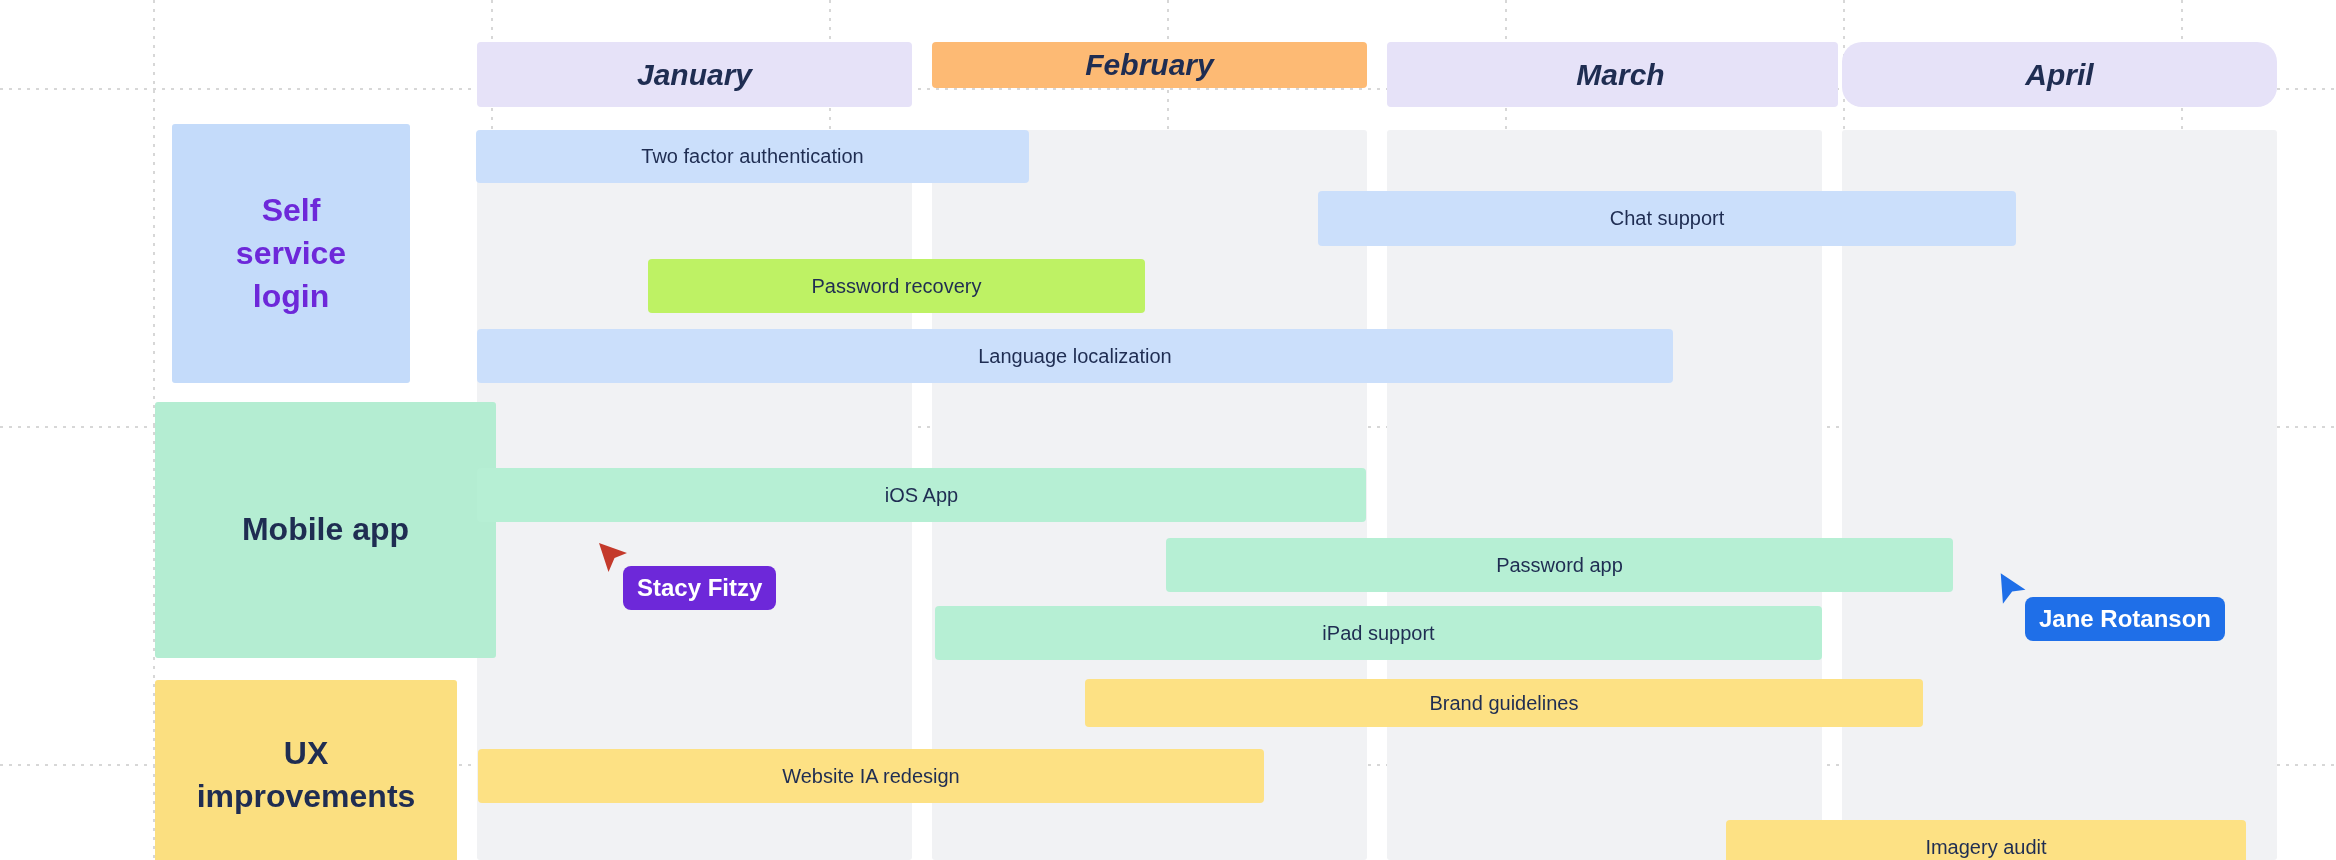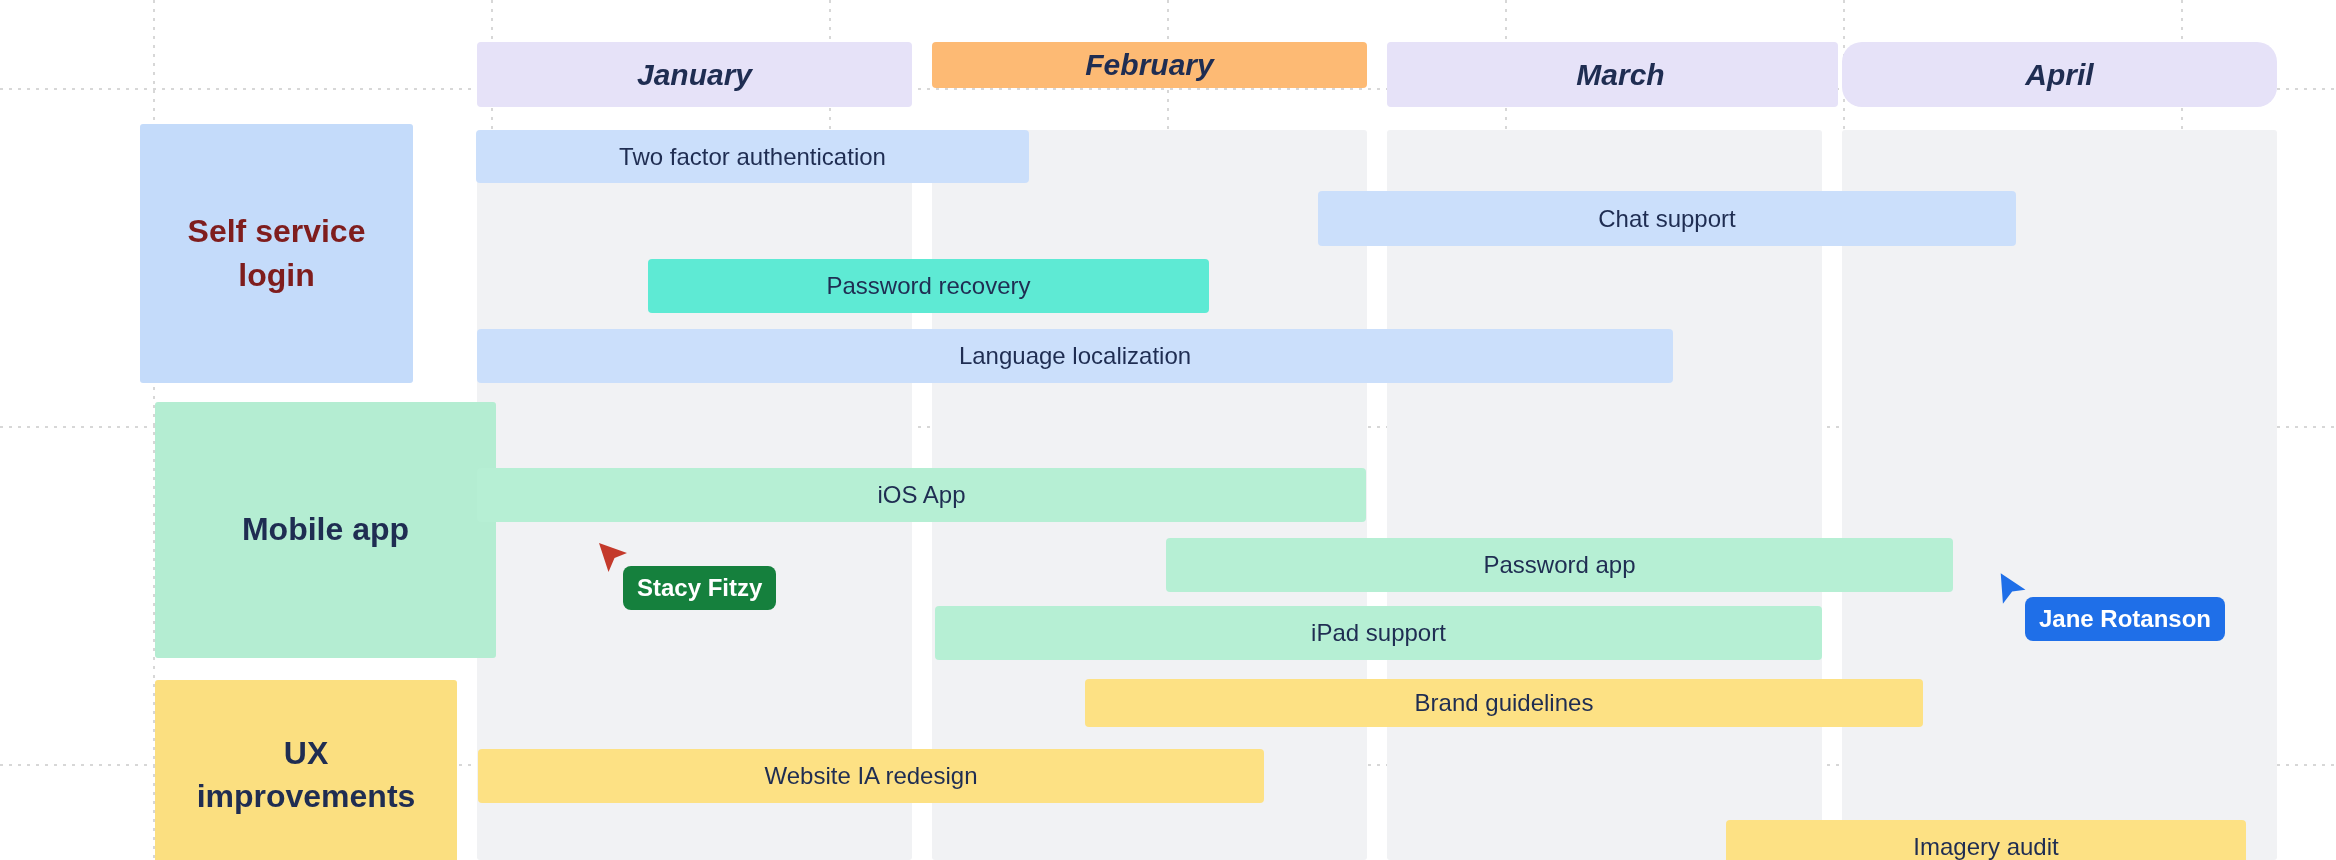--- a/index.html
+++ b/index.html
@@ -22,21 +22,21 @@
     display: flex; align-items: center; justify-content: center;
     font-weight: 700; font-size: 30px; font-style: italic; }
 
   .category { position: absolute; border-radius: 3px;
     display: flex; align-items: center; justify-content: center;
     text-align: center; font-weight: 700; font-size: 32px; line-height: 1.35;
     padding: 0 40px; box-sizing: border-box; }
 
   .task { position: absolute; border-radius: 4px;
     display: flex; align-items: center; justify-content: center;
-    font-size: 24px; font-weight: 500; white-space: nowrap; }
+    font-size: 20px; font-weight: 500; white-space: nowrap; }
 
   .cursor-wrap { position: absolute; }
   .cursor-label { position: absolute; border-radius: 8px; color: #ffffff;
     font-weight: 700; font-size: 24px; padding: 8px 14px; white-space: nowrap; }
   .pointer-svg { position: absolute; overflow: visible; }
 </style>
 </head>
 <body>
 
 <div class="canvas">
@@ -64,38 +64,38 @@
       <div class="col-bg" style="left: 1387px; top: 130px; width: 435px; height: 730px; background: rgb(241, 242, 244);"></div>
       <div class="month-header" style="left: 1387px; top: 42px; width: 435px; height: 65px; background: rgb(230, 226, 248); color: rgb(31, 45, 82); padding-left: 16px;">
         <div>March</div>
       </div>
       <div class="col-bg" style="left: 1842px; top: 130px; width: 435px; height: 730px; background: rgb(241, 242, 244);"></div>
       <div class="month-header" style="left: 1842px; top: 42px; width: 435px; height: 65px; background: rgb(230, 226, 248); color: rgb(31, 45, 82); border-radius: 20px;">
         <div>April</div>
       </div>
     </div>
   <div id="categories-layer">
-      <div class="category" style="left: 140px; top: 124px; width: 273px; height: 259px; background: rgb(196, 219, 250); color: #7f1d1d;">
+      <div class="category" style="left: 172px; top: 124px; width: 238px; height: 259px; background: rgb(196, 219, 250); color: #6d28d9;">
         <div>Self service login</div>
       </div>
       <div class="category" style="left: 155px; top: 402px; width: 341px; height: 256px; background: rgb(180, 237, 210); color: rgb(31, 45, 82);">
         <div>Mobile app</div>
       </div>
       <div class="category" style="left: 155px; top: 680px; width: 302px; height: 190px; background: rgb(251, 223, 128); color: rgb(31, 45, 82);">
         <div>UX improvements</div>
       </div>
     </div>
   <div id="tasks-layer">
       <div class="task" style="left: 476px; top: 130px; width: 553px; height: 53px; background: rgb(203, 223, 251); color: rgb(31, 45, 82);">
         <div>Two factor authentication</div>
       </div>
       <div class="task" style="left: 1318px; top: 191px; width: 698px; height: 55px; background: rgb(203, 223, 251); color: rgb(31, 45, 82);">
         <div>Chat support</div>
       </div>
-      <div class="task" style="left: 648px; top: 259px; width: 561px; height: 54px; background: #5eead4; color: rgb(31, 45, 82);">
+      <div class="task" style="left: 648px; top: 259px; width: 497px; height: 54px; background: #bef264; color: rgb(31, 45, 82);">
         <div>Password recovery</div>
       </div>
       <div class="task" style="left: 477px; top: 329px; width: 1196px; height: 54px; background: rgb(203, 223, 251); color: rgb(31, 45, 82);">
         <div>Language localization</div>
       </div>
       <div class="task" style="left: 477px; top: 468px; width: 889px; height: 54px; background: rgb(182, 239, 212); color: rgb(31, 45, 82);">
         <div>iOS App</div>
       </div>
       <div class="task" style="left: 1166px; top: 538px; width: 787px; height: 54px; background: rgb(182, 239, 212); color: rgb(31, 45, 82);">
         <div>Password app</div>
@@ -111,21 +111,21 @@
       </div>
       <div class="task" style="left: 1726px; top: 820px; width: 520px; height: 54px; background: rgb(253, 225, 132); color: rgb(31, 45, 82);">
         <div>Imagery audit</div>
       </div>
     </div>
   <div id="cursors-layer">
       <div class="cursor-wrap" style="left: 598px; top: 542px;">
         <svg width="32" height="34" viewBox="0 0 32 34" class="pointer-svg" style="transform: rotate(0deg); transform-origin: 0px 0px;">
           <path d="M1 1 L29 11 L16.5 16 L10.5 30 Z" fill="#c43a2b"></path>
         </svg>
-        <div class="cursor-label" style="left: 25px; top: 24px; background: #15803d;">Stacy Fitzy</div>
+        <div class="cursor-label" style="left: 25px; top: 24px; background: #6d28d9;">Stacy Fitzy</div>
       </div>
       <div class="cursor-wrap" style="left: 2000px; top: 572px;">
         <svg width="32" height="34" viewBox="0 0 32 34" class="pointer-svg" style="transform: rotate(14deg); transform-origin: 0px 0px;">
           <path d="M1 1 L29 11 L16.5 16 L10.5 30 Z" fill="#1f6fe8"></path>
         </svg>
         <div class="cursor-label" style="left: 25px; top: 25px; background: rgb(31, 111, 232);">Jane Rotanson</div>
       </div>
     </div>
 </div>
 

